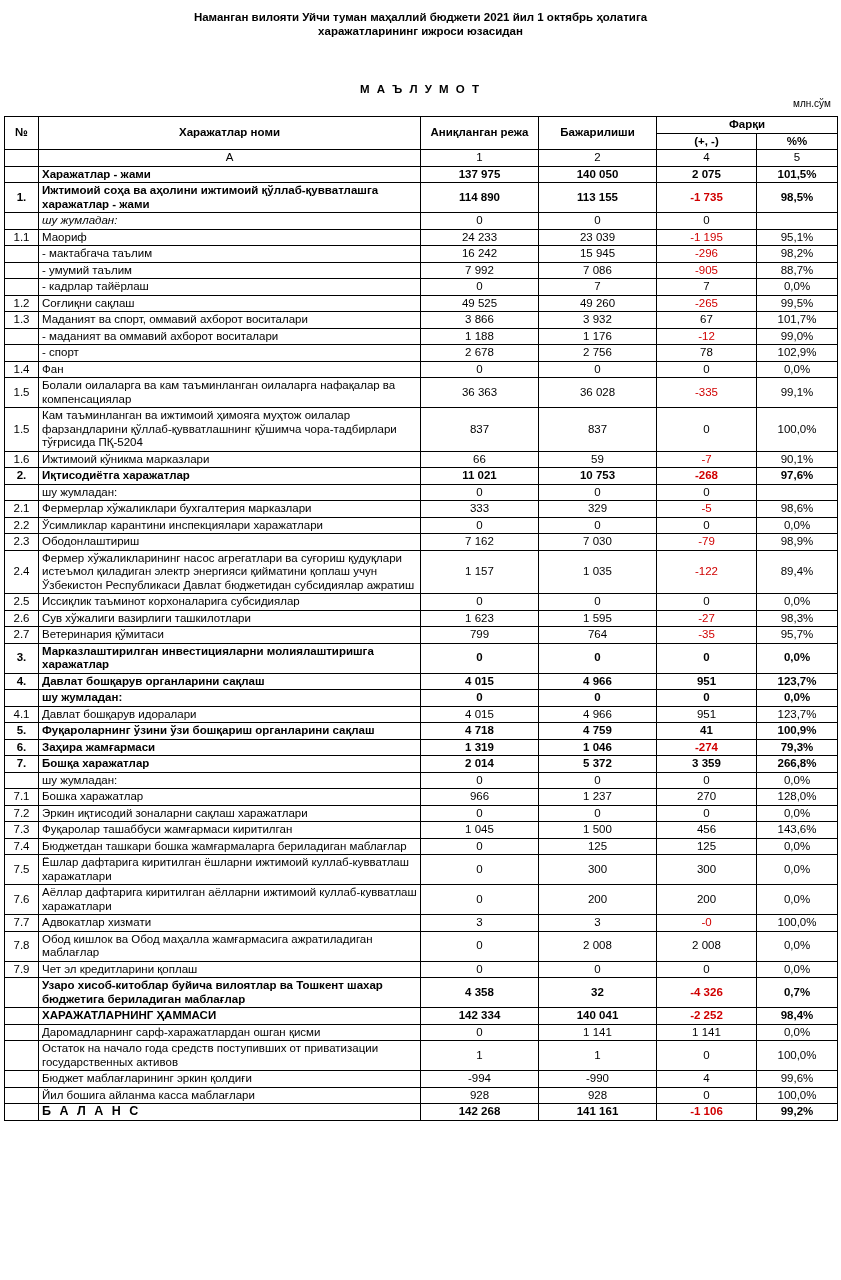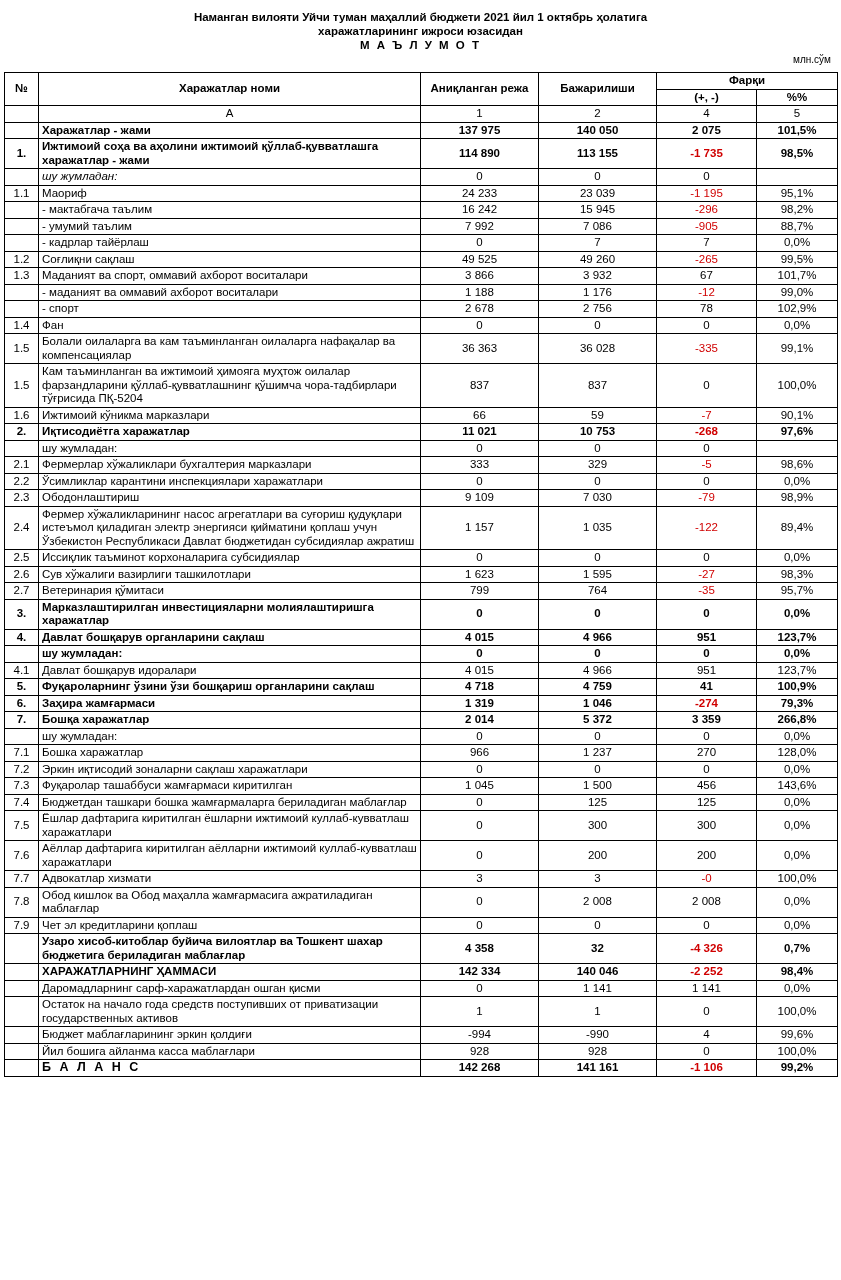--- a/index.html
+++ b/index.html
@@ -21,20 +21,21 @@
   .title-block {
     text-align: center;
     font-weight: bold;
     font-size: 11.5px;
     line-height: 14px;
     margin: 2px 0 2px 0;
   }
   .title-line3 {
     letter-spacing: 2px;
     font-size: 11.5px;
+    margin-top: 44px;
   }
   .unit {
     text-align: right;
     font-size: 10px;
     padding-right: 6px;
     margin-bottom: 7px;
   }
   table.main {
     border-collapse: collapse;
     width: 833px;
@@ -286,21 +287,21 @@
           <td class="idx">2.2</td>
           <td class="name ind2">Ўсимликлар карантини инспекциялари харажатлари</td>
           <td class="num">0</td>
           <td class="num">0</td>
           <td class="num">0</td>
           <td class="num">0,0%</td>
         </tr>
         <tr>
           <td class="idx">2.3</td>
           <td class="name ind2">Ободонлаштириш</td>
-          <td class="num">9 109</td>
+          <td class="num">7 162</td>
           <td class="num">7 030</td>
           <td class="num neg">-79</td>
           <td class="num">98,9%</td>
         </tr>
         <tr>
           <td class="idx">2.4</td>
           <td class="name ind2">Фермер хўжаликларининг насос агрегатлари ва суғориш қудуқлари истеъмол қиладиган электр энергияси қийматини қоплаш учун Ўзбекистон Республикаси Давлат бюджетидан субсидиялар ажратиш</td>
           <td class="num">1 157</td>
           <td class="num">1 035</td>
           <td class="num neg">-122</td>
@@ -471,21 +472,21 @@
           <td class="name ind2 bold">Узаро хисоб-китоблар буйича вилоятлар ва Тошкент шахар бюджетига бериладиган маблағлар</td>
           <td class="num bold">4 358</td>
           <td class="num bold">32</td>
           <td class="num bold neg">-4 326</td>
           <td class="num bold">0,7%</td>
         </tr>
         <tr>
           <td class="idx bold"></td>
           <td class="name ind-title bold">ХАРАЖАТЛАРНИНГ ҲАММАСИ</td>
           <td class="num bold">142 334</td>
-          <td class="num bold">140 046</td>
+          <td class="num bold">140 041</td>
           <td class="num bold neg">-2 252</td>
           <td class="num bold">98,4%</td>
         </tr>
         <tr>
           <td class="idx"></td>
           <td class="name ind-title">Даромадларнинг сарф-харажатлардан ошган қисми</td>
           <td class="num">0</td>
           <td class="num">1 141</td>
           <td class="num">1 141</td>
           <td class="num">0,0%</td>

